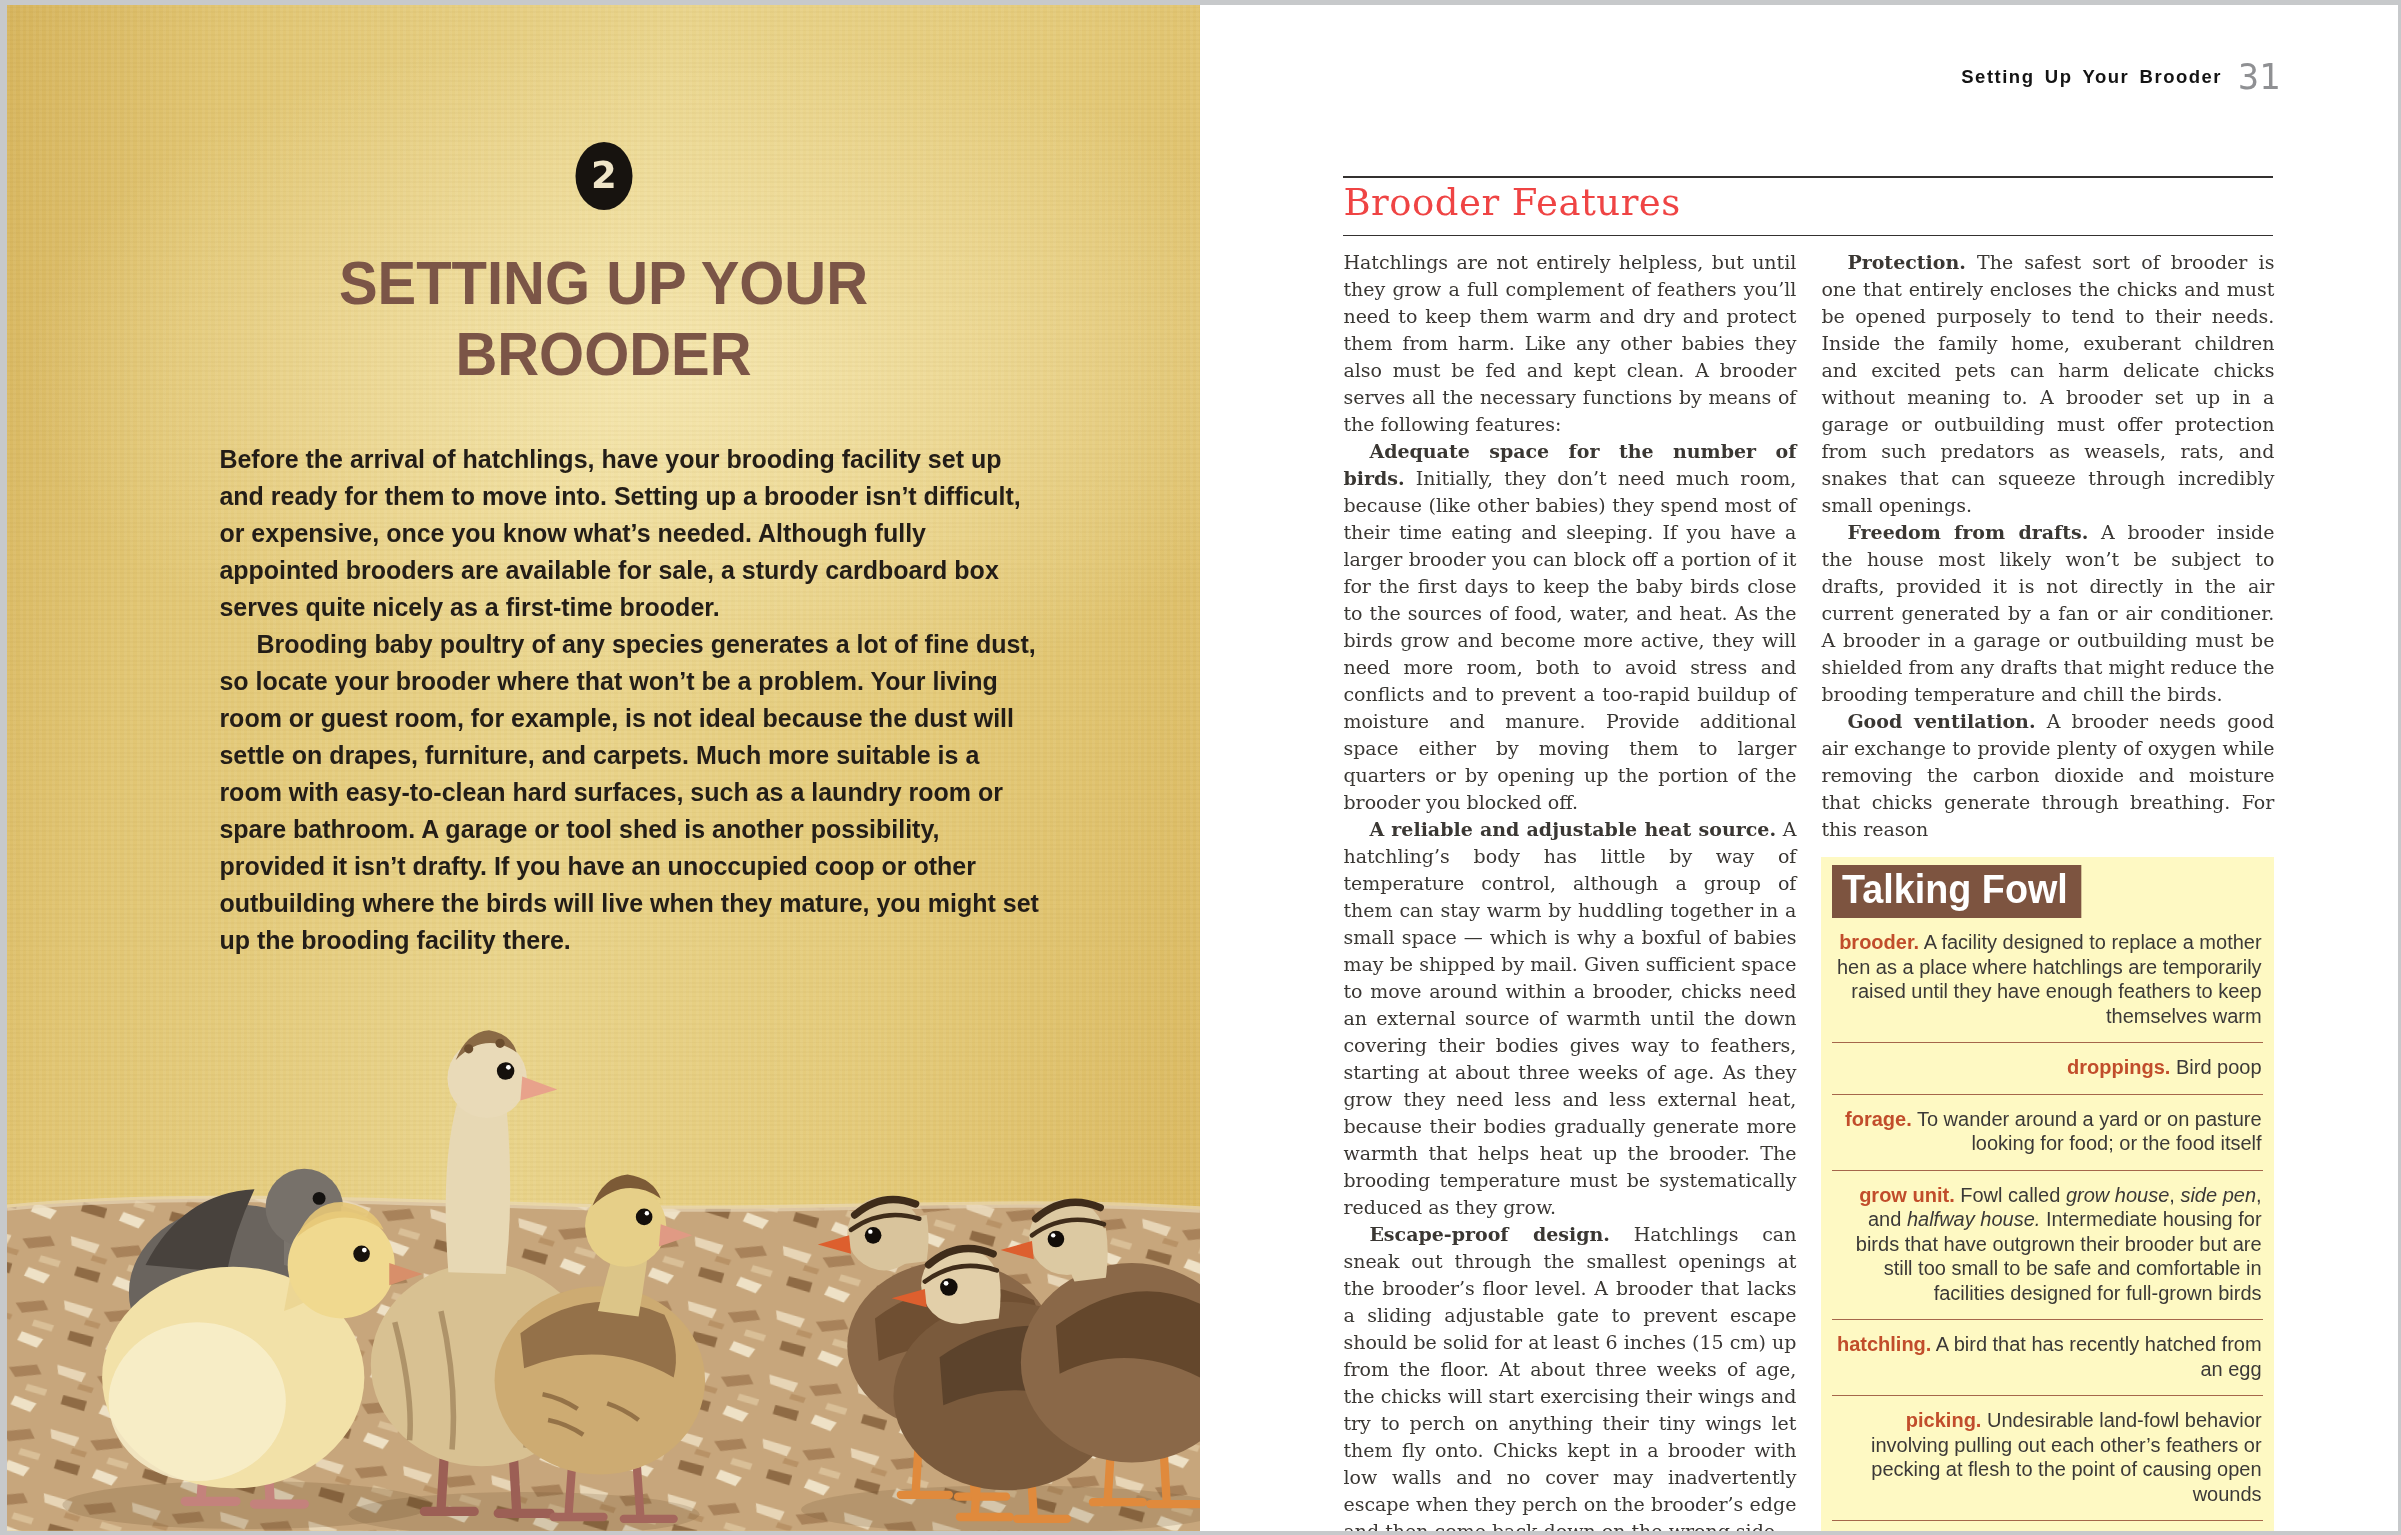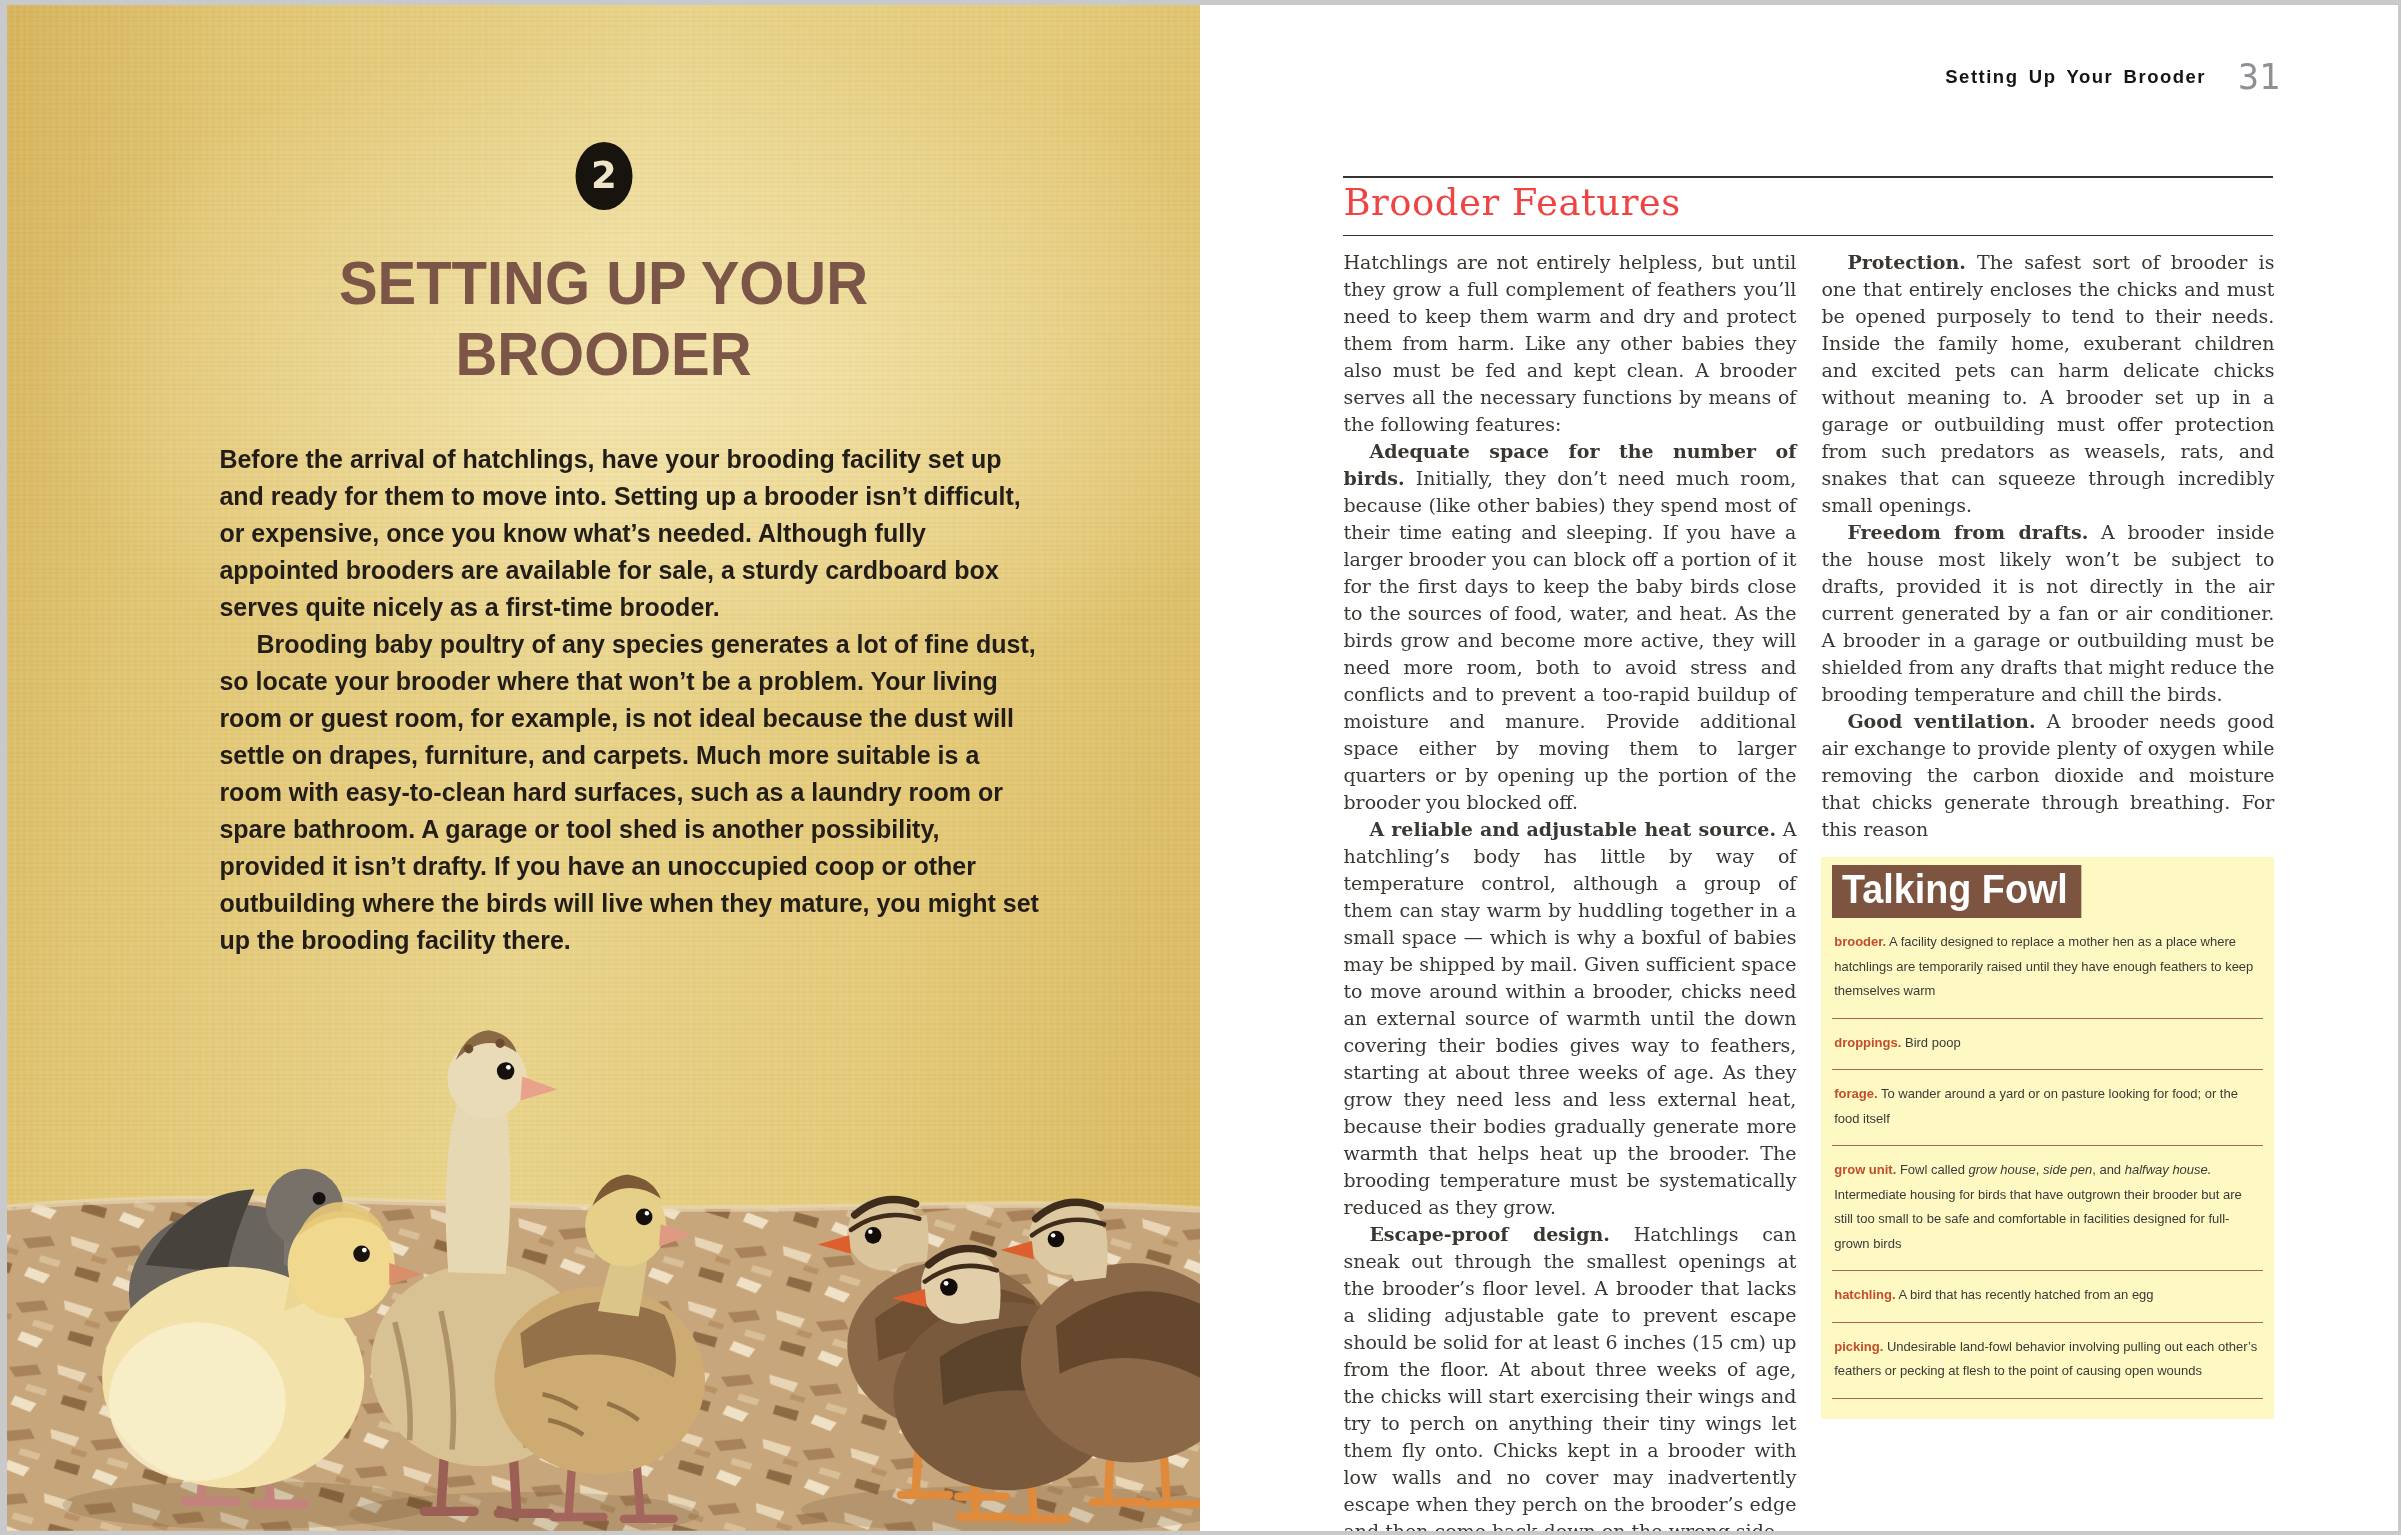--- a/index.html
+++ b/index.html
@@ -22,42 +22,42 @@
     font-family:"Liberation Sans",sans-serif;font-weight:700;font-size:61px;line-height:71px;
     letter-spacing:0;transform:scaleX(0.95);}
   .intro{position:absolute;left:212px;top:436px;width:820px;z-index:3;
     font-family:"Liberation Sans",sans-serif;font-weight:700;font-size:25px;line-height:37px;color:#231d17;}
   .intro p{margin:0;}
   .intro p + p{text-indent:37px;}
   .scene{position:absolute;left:0;bottom:0;width:1193px;height:571px;z-index:2;display:block;}
 
   
   .page-right{position:relative;flex:1;background:#ffffff;}
-  .rhead{position:absolute;top:55px;right:118px;display:flex;align-items:center;gap:32px;z-index:2;}
+  .rhead{position:absolute;top:55px;right:118px;display:flex;align-items:center;gap:16px;z-index:2;}
   .rh-title{font-family:"Liberation Sans",sans-serif;font-weight:700;font-size:18.5px;color:#141414;
     letter-spacing:1.5px;word-spacing:3.7px;}
   .rh-num{font-family:"DejaVu Sans Mono",monospace;font-size:35px;color:#8f9093;line-height:1;}
   .content{position:absolute;left:143px;right:125px;top:0;}
   .sec{margin-top:171px;border-top:2.8px solid #343130;border-bottom:1.8px solid #343130;padding:2.8px 0 8.3px;}
   .sec h1{margin:0;font-family:"DejaVu Serif",serif;font-weight:400;font-size:37px;line-height:46px;
     color:#ef4444;letter-spacing:0.5px;}
   .cols{display:flex;gap:25px;margin-top:13px;}
   .col{width:453px;flex:0 0 453px;font-family:"DejaVu Serif",serif;font-size:19px;line-height:27px;
     color:#3a3733;text-align:justify;}
   .col p{margin:0;}
   .col p.ind{text-indent:26px;}
   .lead{font-weight:700;}
 
   
   .tfbox{margin-top:14.8px;background:#fef9c3;padding:7.4px 11px 20.3px;}
   .tfhead{display:inline-block;background:#7d5440;color:#ffffff;padding:0.9px 14.8px 6.5px 11px;margin:0;
     font-family:"Liberation Sans",sans-serif;font-weight:700;font-size:41px;line-height:46px;
     transform:scaleX(0.92);transform-origin:left center;}
-  .tf-entry{font-family:"Liberation Sans",sans-serif;font-size:13px;line-height:24.5px;color:#3b3937;
-    text-align:left;padding:12px 1.8px 14px;border-bottom:1.8px solid #a5674b;}
+  .tf-entry{font-family:"Liberation Sans",sans-serif;font-size:20px;line-height:24.5px;color:#3b3937;
+    text-align:right;padding:12px 1.8px 14px;border-bottom:1.8px solid #a5674b;}
   .tf-entry:first-of-type{margin-top:9.2px;}
   .tf-term{font-weight:700;color:#c14d2b;}
   .tf-def i{margin-top:40px;}
 </style>
 </head>
 <body>
 
 <div class="frame">
   <div class="spread">
 

